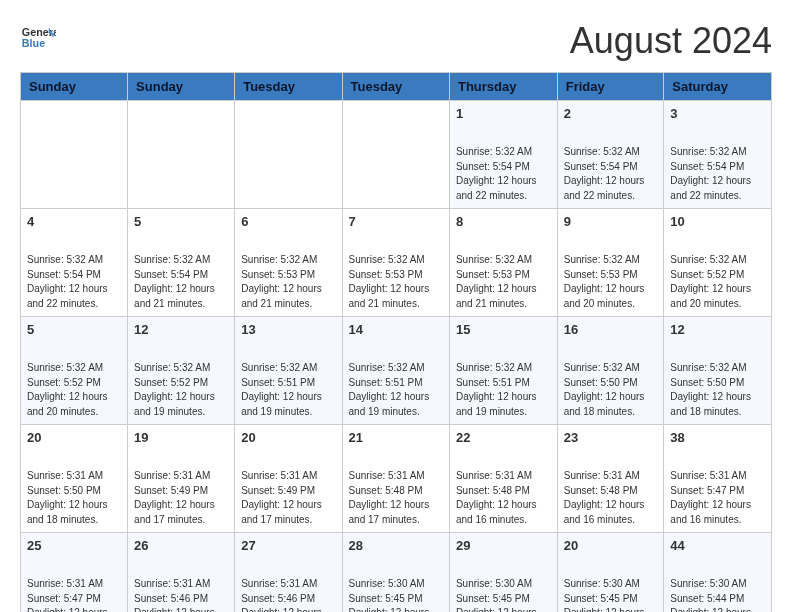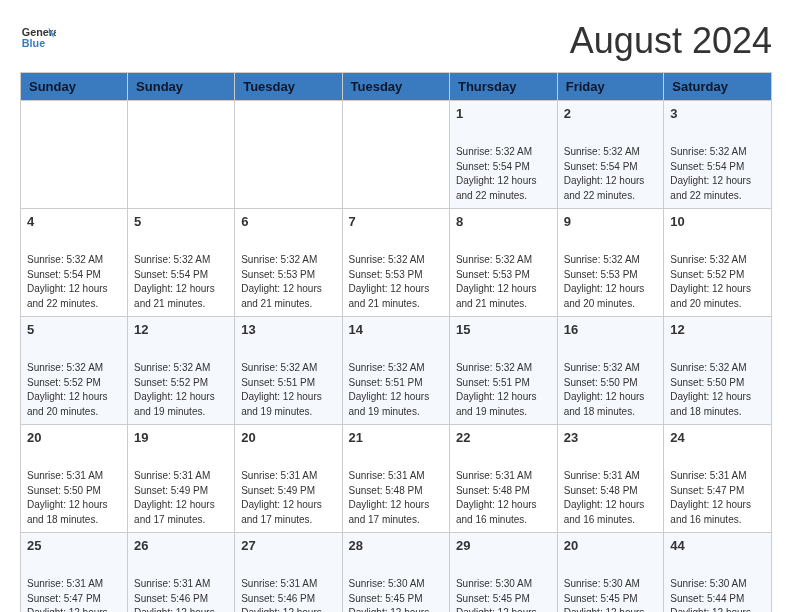--- a/index.html
+++ b/index.html
@@ -277,21 +277,21 @@
 and 16 minutes.</div>
         </td>
         <td>
           <span class="day-num">23</span>
           <div class="day-info" style="white-space: pre-line;">Sunrise: 5:31 AM
 Sunset: 5:48 PM
 Daylight: 12 hours
 and 16 minutes.</div>
         </td>
         <td>
-          <span class="day-num">24</span>
+          <span class="day-num">38</span>
           <div class="day-info" style="white-space: pre-line;">Sunrise: 5:31 AM
 Sunset: 5:47 PM
 Daylight: 12 hours
 and 16 minutes.</div>
         </td>
       </tr>
       <tr>
         <td>
           <span class="day-num">25</span>
           <div class="day-info" style="white-space: pre-line;">Sunrise: 5:31 AM

